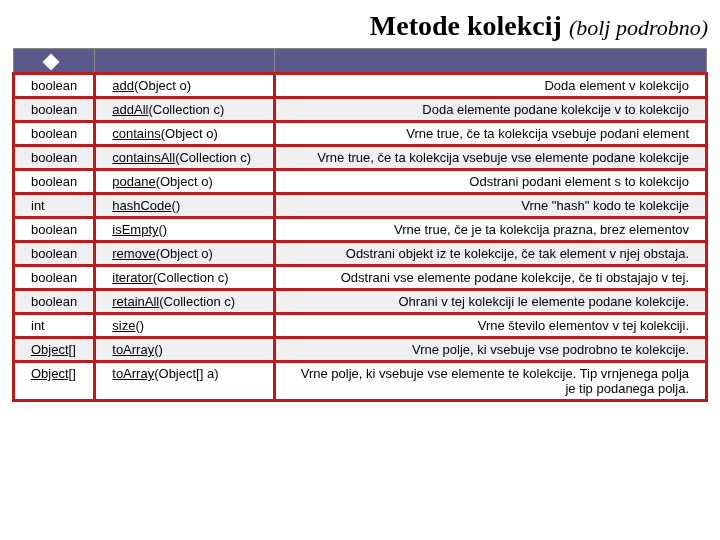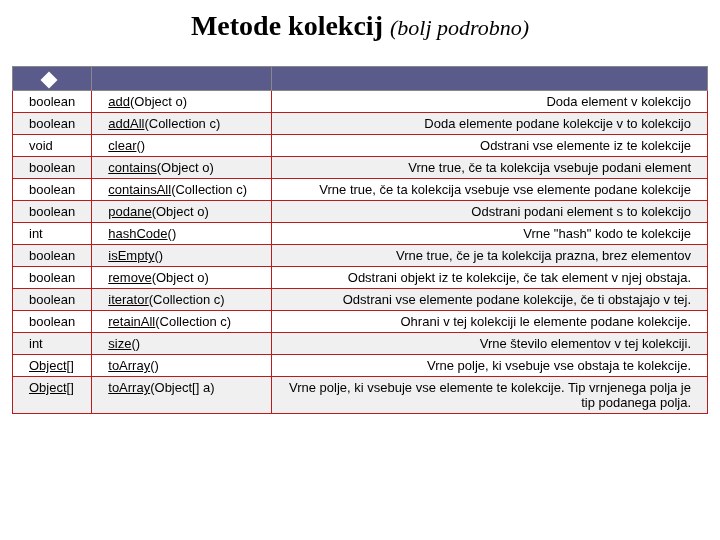--- a/index.html
+++ b/index.html
@@ -8,22 +8,22 @@
       background: #fff;
       width: 720px;
       min-height: 540px;
       font-size: 13px;
     }
     .page-container {
       width: 720px;
       padding: 10px 12px 10px 12px;
     }
     .title-area {
-      text-align: center;
-      margin-bottom: 24px;
+      text-align: right;
+      margin-bottom: 6px;
     }
     .title-area h1 {
       font-size: 28px;
       font-weight: bold;
       color: #000;
       font-family: Georgia, 'Times New Roman', serif;
     }
     .title-area h1 span.subtitle {
       font-size: 22px;
       font-weight: normal;
@@ -45,21 +45,21 @@
       font-size: 13px;
     }
     tbody tr {
       background: #fff;
     }
     tbody tr:nth-child(even) {
       background: #f0f0f0;
     }
     tbody tr td {
       padding: 3px 16px;
-      border: 1px solid #b91c1c;
+      border: 3px solid #b91c1c;
       vertical-align: top;
       font-size: 13px;
     }
     td.return-type {
       color: #000;
       white-space: nowrap;
       width: 72px;
     }
     td.method-name {
       white-space: nowrap;
@@ -99,25 +99,20 @@
           <td class="return-type">boolean</td>
           <td class="method-name"><span class="underline">add</span>(Object o)</td>
           <td class="description">Doda element v kolekcijo</td>
         </tr>
         <tr>
           <td class="return-type">boolean</td>
           <td class="method-name"><span class="underline">addAll</span>(Collection c)</td>
           <td class="description">Doda elemente podane kolekcije v to kolekcijo</td>
         </tr>
         <tr>
-          <td class="return-type">void</td>
-          <td class="method-name"><span class="underline">clear</span>()</td>
-          <td class="description">Odstrani vse elemente iz te kolekcije</td>
-        </tr>
-        <tr>
           <td class="return-type">boolean</td>
           <td class="method-name"><span class="underline">contains</span>(Object o)</td>
           <td class="description">Vrne true, če ta kolekcija vsebuje podani element</td>
         </tr>
         <tr>
           <td class="return-type">boolean</td>
           <td class="method-name"><span class="underline">containsAll</span>(Collection c)</td>
           <td class="description">Vrne true, če ta kolekcija vsebuje vse elemente podane kolekcije</td>
         </tr>
         <tr>
@@ -151,21 +146,21 @@
           <td class="description">Ohrani v tej kolekciji le elemente podane kolekcije.</td>
         </tr>
         <tr>
           <td class="return-type">int</td>
           <td class="method-name"><span class="underline">size</span>()</td>
           <td class="description">Vrne število elementov v tej kolekciji.</td>
         </tr>
         <tr>
           <td class="return-type"><span class="underline">Object[]</span></td>
           <td class="method-name"><span class="underline">toArray</span>()</td>
-          <td class="description">Vrne polje, ki vsebuje vse obstaja te kolekcije.</td>
+          <td class="description">Vrne polje, ki vsebuje vse podrobno te kolekcije.</td>
         </tr>
         <tr>
           <td class="return-type"><span class="underline">Object[]</span></td>
           <td class="method-name"><span class="underline">toArray</span>(Object[] a)</td>
           <td class="description">Vrne polje, ki vsebuje vse elemente te kolekcije. Tip vrnjenega polja je tip podanega polja.</td>
         </tr>
       </tbody>
   </table>
 </div>
 

